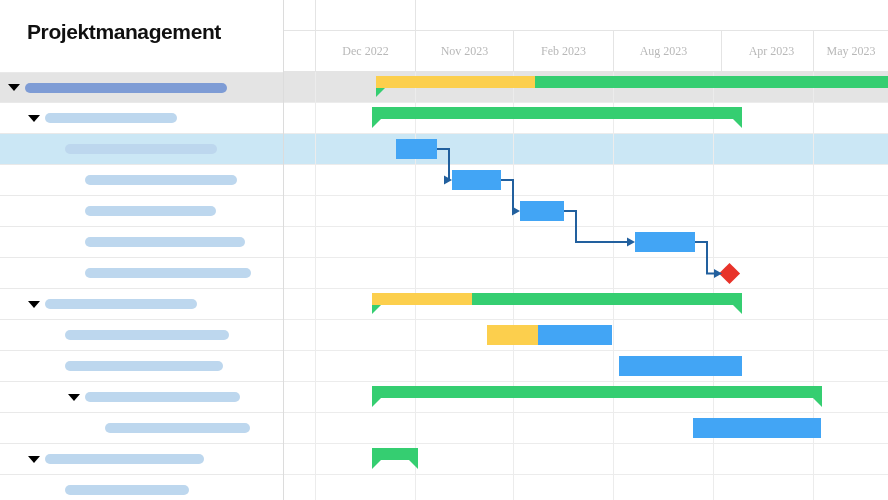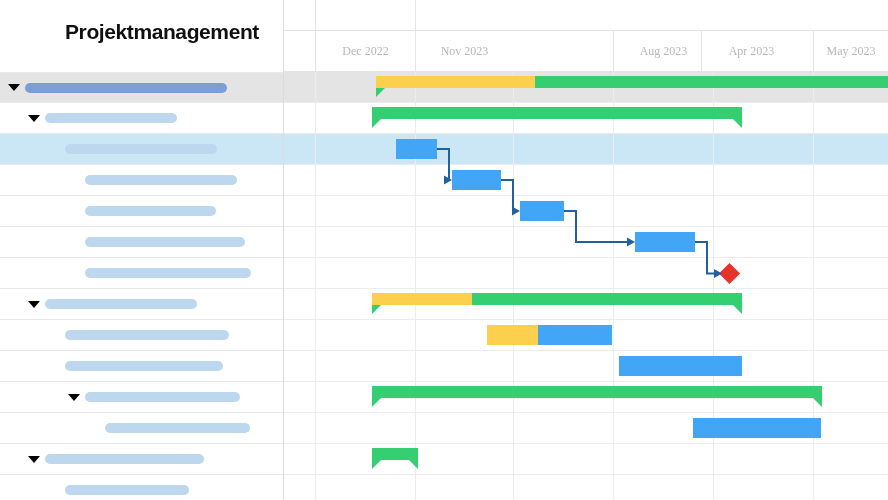--- a/index.html
+++ b/index.html
@@ -32,21 +32,20 @@
     z-index: 3;
   }
   #title-area {
     position: absolute;
     left: 0; top: 0;
     width: 283px;
     height: 64px;
     box-sizing: border-box;
     display: flex;
     align-items: center;
-    margin-left: 38px;
   }
   #page-title {
     font-size: 21px;
     font-weight: bold;
     color: #101010;
     letter-spacing: -0.4px;
     padding-left: 27px;
   }
   .srow {
     position: absolute;
@@ -273,22 +272,23 @@
   <div id="timeline">
 
     <div id="month-header">
       <div id="header-upper">
           <div class="vtick" style="left: 31px;"></div>
           <div class="vtick" style="left: 131px;"></div>
         </div>
       <div id="header-lower">
           <div class="month-cell" style="left: 31px; width: 100px;">Dec 2022</div>
           <div class="month-cell" style="left: 131px; width: 98px;">Nov 2023</div>
+          <div class="month-cell" style="left: 229px; width: 100px;">Feb 2023</div>
           <div class="month-cell" style="left: 329px; width: 100px;">Aug 2023</div>
-          <div class="month-cell" style="left: 417px; width: 100px;">Apr 2023</div>
+          <div class="month-cell" style="left: 437px; width: 100px;">Apr 2023</div>
           <div class="month-cell" style="left: 529px; width: 75px;">May 2023</div>
         </div>
     </div>
 
     <div id="grid">
         <div class="grow group0" style="top: 0px;"></div>
         <div class="grow" style="top: 31px;"></div>
         <div class="grow selected" style="top: 62px;"></div>
         <div class="grow" style="top: 93px;"></div>
         <div class="grow" style="top: 124px;"></div>

